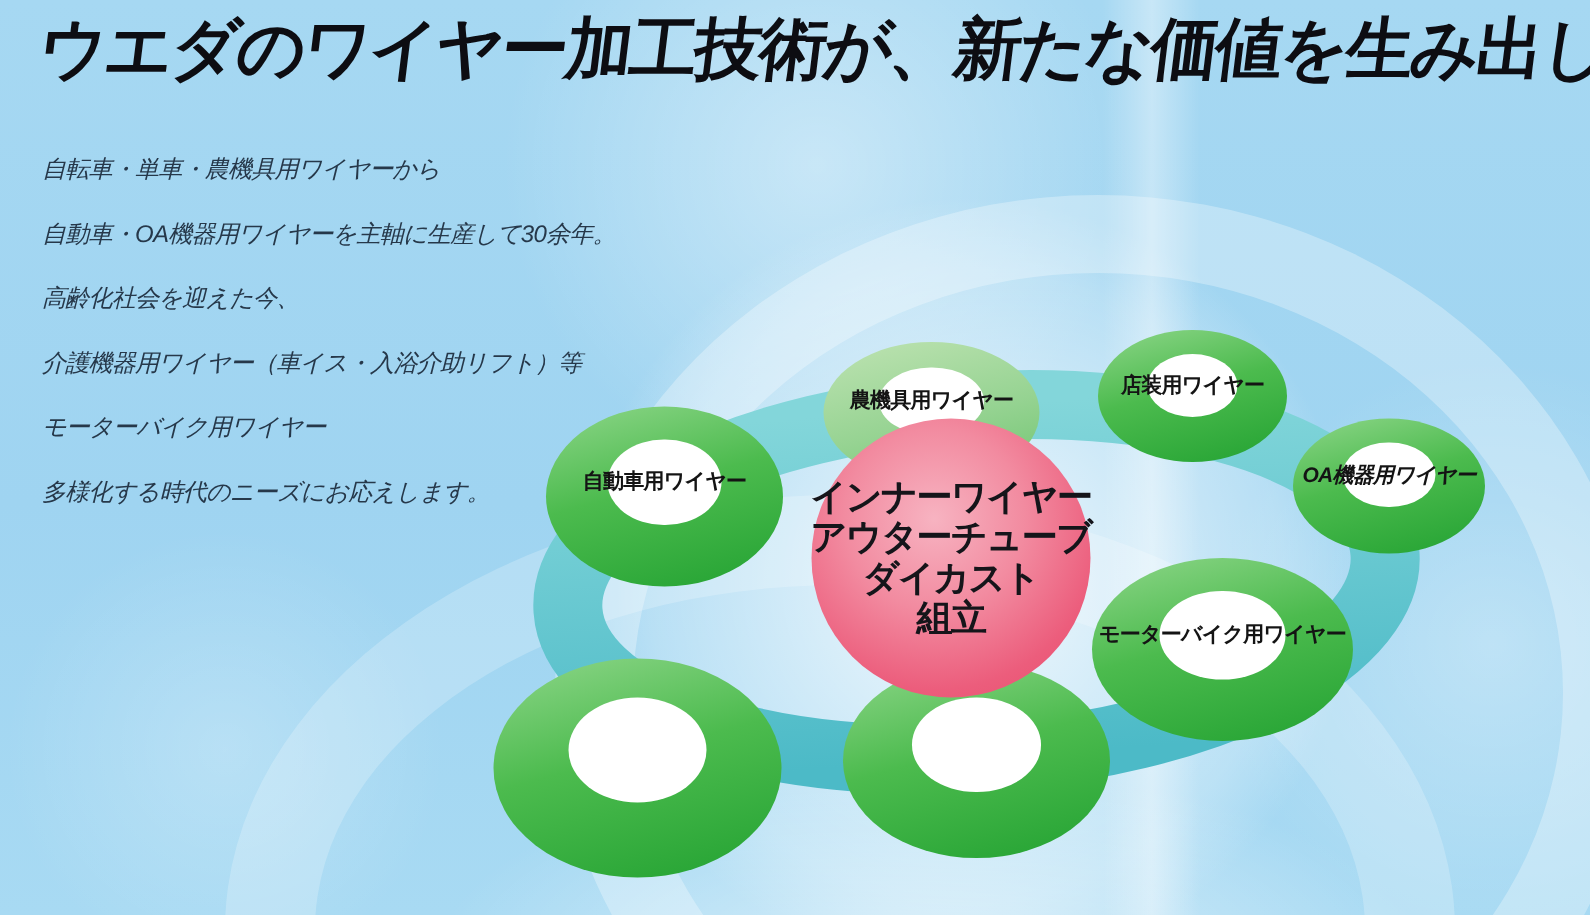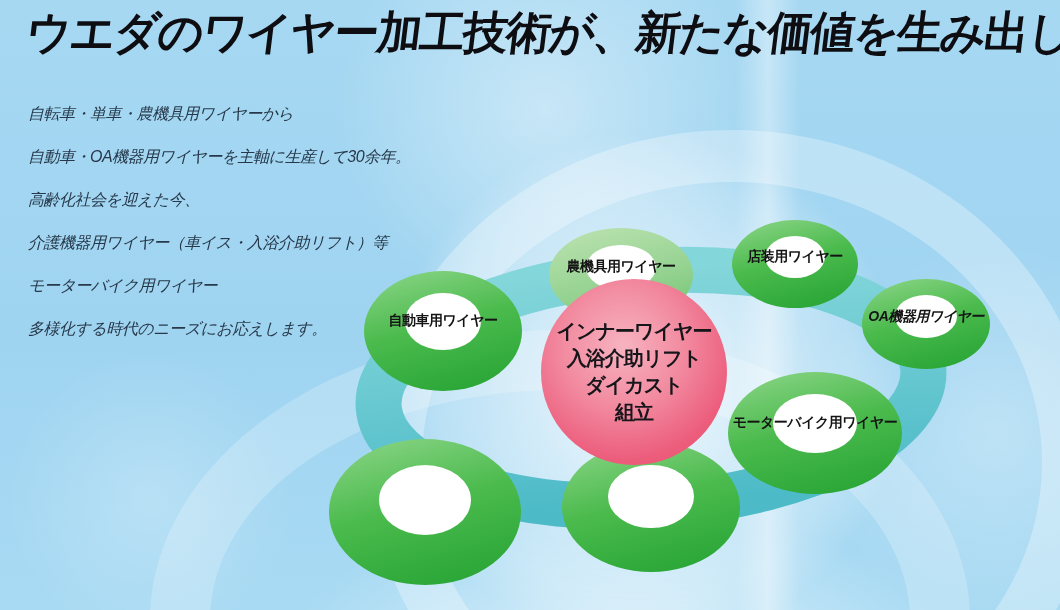--- a/index.html
+++ b/index.html
@@ -53,21 +53,21 @@
   .node-motorbike{left:728px;top:372px;width:174px;height:122px;}
   .node-bicycle{left:329px;top:439px;width:192px;height:146px;}
   .node-care{left:562px;top:442px;width:178px;height:130px;}
 
   .center-circle{
     position:absolute;left:541px;top:279px;width:186px;height:186px;border-radius:50%;z-index:5;
     background:radial-gradient(circle at 44% 36%, #f7b3c1 0%, #f28ba0 38%, #ec5d7c 72%, #e84a6b 100%);
     display:flex;flex-direction:column;justify-content:center;align-items:center;
   }
   .center-circle .cline{
-    font-size:20px;line-height:27px;font-weight:bold;color:#15151a;
+    font-size:24px;line-height:27px;font-weight:bold;color:#15151a;
     letter-spacing:-1px;white-space:nowrap;
   }
 </style>
 </head>
 <body>
 
 <div id="stage">
 
   <div class="swirl swirl-a"></div>
   <div class="swirl swirl-b"></div>
@@ -121,18 +121,18 @@
   <div class="node green-vivid node-bicycle">
     <div class="hole"></div>
   </div>
 
   <div class="node green-vivid node-care">
     <div class="hole"></div>
   </div>
 
   <div class="center-circle">
     <div class="cline">インナーワイヤー</div>
-    <div class="cline">入浴介助リフト</div>
+    <div class="cline">アウターチューブ</div>
     <div class="cline">ダイカスト</div>
     <div class="cline">組立</div>
   </div>
 
 </div>
 
 </body></html>

